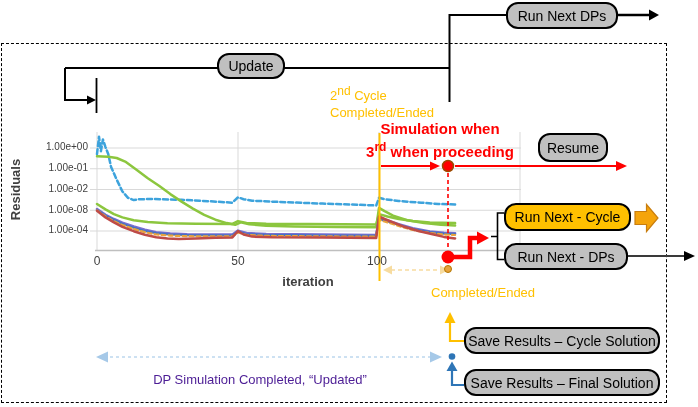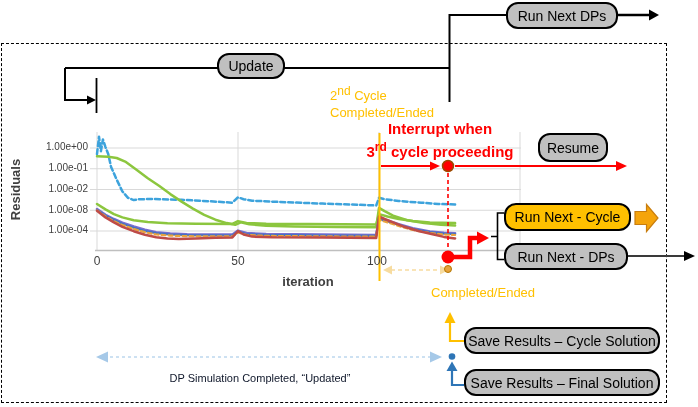--- a/index.html
+++ b/index.html
@@ -9,21 +9,21 @@
   .dashed-frame{position:absolute;left:1px;top:43px;width:666px;height:360px;
                 border:1px dashed #000;box-sizing:border-box;z-index:0;}
   .box{position:absolute;display:flex;align-items:center;justify-content:center;
        background:#C0C0C0;border:2.5px solid #000;border-radius:12px;box-sizing:border-box;
        font-size:14px;color:#000;z-index:3;white-space:nowrap;}
   .box.orange{background:#FFC000;}
   .note{position:absolute;z-index:4;white-space:nowrap;}
   .note sup{font-size:12px;}
   .cycle-note{font-size:13px;line-height:17px;color:#FFC000;}
   .interrupt-note{font-size:15px;line-height:19px;color:#FF0000;font-weight:600;text-align:center;}
-  .dp-note{font-size:11px;color:#0f172a;text-align:center;}
+  .dp-note{font-size:13px;color:#4c1d95;text-align:center;}
   .tick{position:absolute;z-index:2;color:#404040;}
   .ytick{font-size:10px;width:58px;text-align:right;left:30px;}
   .xtick{font-size:12px;text-align:center;top:254px;}
   .axis-label{position:absolute;z-index:2;color:#404040;font-weight:bold;font-size:13px;}
   .ylabel{left:-30px;top:182px;width:90px;text-align:center;transform:rotate(-90deg);}
   .xlabel{left:263px;top:274px;width:90px;text-align:center;}
 </style>
 </head>
 <body>
 
@@ -145,21 +145,21 @@
   <div class="box orange" style="left:504px;top:203px;width:127px;height:28px">Run Next - Cycle</div>
   <div class="box" style="left:504px;top:243px;width:124px;height:27px">Run Next - DPs</div>
   <div class="box" style="left:464px;top:369px;width:196px;height:27px">Save Results – Final Solution</div>
   <div class="box" style="left:464px;top:327px;width:196px;height:27px">Save Results – Cycle Solution</div>
 
   <div class="note cycle-note" style="left:330px;top:83px">
     <div><span>2</span><sup>nd</sup><span> Cycle</span></div>
     <div>Completed/Ended</div>
   </div>
   <div class="note interrupt-note" style="left:345px;top:119px;width:190px">
-    <div>Interrupt when</div>
-    <div><span>3</span><sup>rd</sup><span> cycle proceeding</span></div>
+    <div>Simulation when</div>
+    <div><span>3</span><sup>rd</sup><span> when proceeding</span></div>
   </div>
   <div class="note cycle-note" style="left:431px;top:284px">
     <div>Completed/Ended</div>
   </div>
   <div class="note dp-note" style="left:148px;top:372px;width:224px">DP Simulation Completed, “Updated”</div>
 
 </div>
 
 </body></html>

